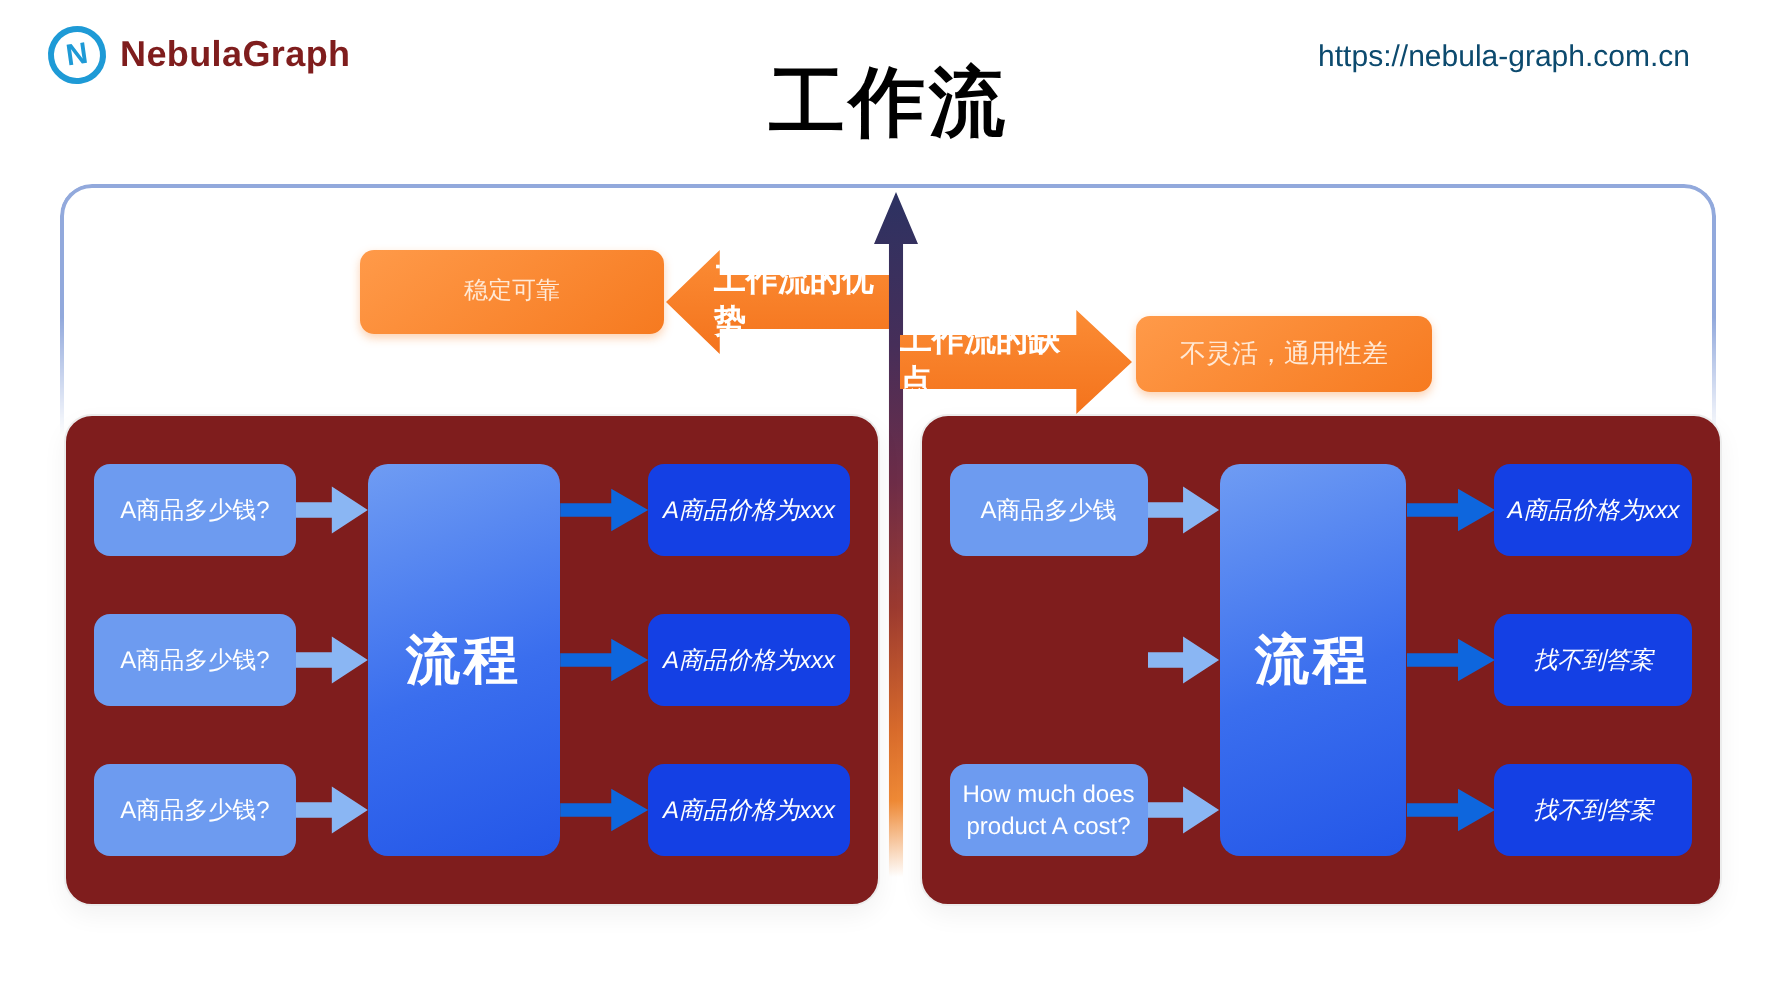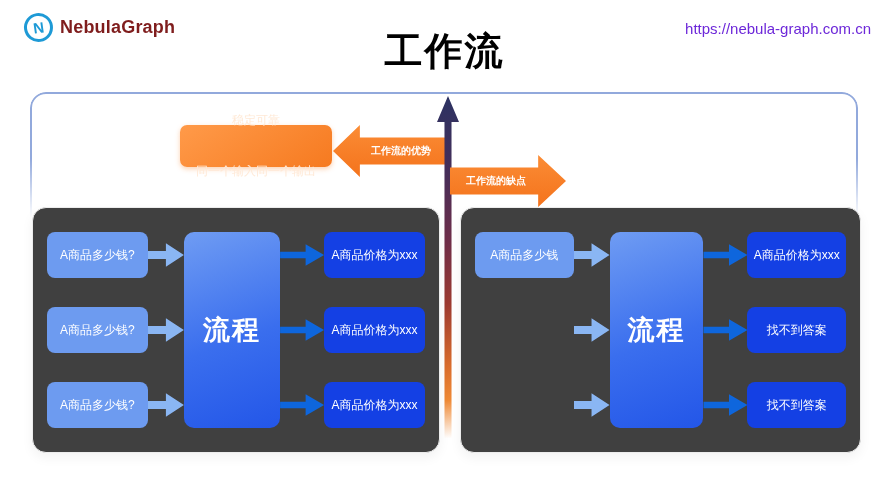--- a/index.html
+++ b/index.html
@@ -10,72 +10,72 @@
   
   .logo { position:absolute; left:24px; top:13px; display:flex; align-items:center; gap:7px; }
   .logo-icon { width:29px; height:29px; border-radius:50%; border:3px solid #1e9ad6;
                display:flex; align-items:center; justify-content:center;
                color:#1e9ad6; font-weight:bold; font-size:15px; transform:rotate(-8deg); background:#fff; }
   .logo-text { font-size:18px; font-weight:bold; letter-spacing:.2px; }
   .logo-text .blue { color:#7f1d1d; }
   .logo-text .dark { color:#7f1d1d; }
   .page-title { position:absolute; left:0; right:0; top:26px; text-align:center;
                 font-size:38px; font-weight:bold; color:#000; letter-spacing:2px; }
-  .site-url { position:absolute; right:18px; top:20px; font-size:15px; color:#6d28d9; text-decoration:none;text-align:center; }
+  .site-url { position:absolute; right:44px; top:20px; font-size:15px; color:#0c4a6e; text-decoration:none;text-align:center; }
 
   
   .outer-frame { position:absolute; left:30px; top:92px; width:828px; height:370px;
                  border:2px solid #92a9dc; border-radius:16px;
                  -webkit-mask:linear-gradient(180deg,#000 0%,#000 18%,transparent 34%);
                  mask:linear-gradient(180deg,#000 0%,#000 18%,transparent 34%); }
 
   .watermark { position:absolute; left:620px; top:90px; font-size:43px; font-weight:bold;
                color:#a9c2ae; opacity:.55; letter-spacing:3px; }
 
   
   .adv-box { position:absolute; left:180px; top:125px; width:152px; height:42px;
              background:linear-gradient(145deg,#ff9a49,#f67a20); border-radius:7px;
              color:#ffe9d6; font-size:12px; line-height:1.45; display:flex; flex-direction:column;
              align-items:center; justify-content:center; text-align:center;
              box-shadow:0 2px 5px rgba(246,122,32,.35);gap:33px; }
-  .tag-arrow { position:absolute; color:#fff; font-weight:bold; font-size:10px;
+  .tag-arrow { position:absolute; color:#fff; font-weight:bold; font-size:16px;
                background:linear-gradient(180deg,#fb8c35,#f4731c);
                display:flex; align-items:center; justify-content:center; }
   .tag-arrow.left { left:333px; top:125px; width:112px; height:52px;
         clip-path:polygon(0 50%, 24% 0, 24% 24%, 100% 24%, 100% 76%, 24% 76%, 24% 100%);
         padding-left:24px; }
   .tag-arrow.right { left:450px; top:155px; width:116px; height:52px;
         clip-path:polygon(100% 50%, 76% 0, 76% 24%, 0 24%, 0 76%, 76% 76%, 76% 100%);
         padding-right:24px; }
   .dis-box { position:absolute; left:568px; top:158px; width:148px; height:38px;
              background:linear-gradient(145deg,#ff9a49,#f67a20); border-radius:7px;
              color:#ffe9d6; font-size:13px; display:flex; align-items:center; justify-content:center;
              box-shadow:0 2px 5px rgba(246,122,32,.35); }
 
   
   .vert-arrow { position:absolute; left:437px; top:96px; width:22px; height:346px;
         clip-path:polygon(50% 0, 100% 7.5%, 66% 7.5%, 66% 100%, 34% 100%, 34% 7.5%, 0 7.5%);
         background:linear-gradient(180deg,#2c3262 0%,#462e59 22%,#6e2d48 42%,#9c3a30 60%,#d96c2c 78%,#ef8a36 88%,rgba(239,150,70,0) 99%); }
 
   
-  .panel { position:absolute; top:207px; height:246px; background:#404040;
+  .panel { position:absolute; top:207px; height:246px; background:#7f1d1d;
            border:1px solid #ececec; border-radius:14px;
            box-shadow:0 5px 12px rgba(0,0,0,.05);
            display:flex; align-items:stretch; justify-content:space-between;
            padding:24px 14px; }
   .panel.left  { left:32px;  width:408px; }
   .panel.right { left:460px; width:401px; }
 
   .col { display:flex; flex-direction:column; justify-content:space-between; }
   .col-io { width:107px; }
   .io-box { height:46px; border-radius:8px; color:#fff; font-size:12px;
             display:flex; align-items:center; justify-content:center; text-align:center;
             padding:0 5px; line-height:1.35; }
   .io-box.input  { background:#6d9bf0; }
-  .io-box.output { background:#1440e4; }
+  .io-box.output { background:#1440e4;font-style:italic; }
 
   .col-arrows .cell { height:46px; display:flex; align-items:center; justify-content:center; }
   .h-arrow { width:36px; height:28px; }
   .h-arrow.light { background:#8ab6f3;
       clip-path:polygon(0 36%, 50% 36%, 50% 8%, 100% 50%, 50% 92%, 50% 64%, 0 64%); }
   .h-arrow.dark { width:44px; background:#0e66dd;
       clip-path:polygon(0 38%, 58% 38%, 58% 12%, 100% 50%, 58% 88%, 58% 62%, 0 62%); }
 
   .center-box { width:102px; border-radius:10px;
         background:linear-gradient(160deg,#6f9cf3 0%,#3a6eee 55%,#2356e8 100%);
@@ -95,30 +95,32 @@
   </div>
 
   <div class="page-title">工作流</div>
 
   <a class="site-url" href="#">https://nebula-graph.com.cn</a>
 
   <div class="outer-frame"></div>
 
   <div class="adv-box">
     <span>稳定可靠</span>
-    <span>同一个输入同一个输出</span>
   </div>
   <div class="tag-arrow left">
     <span>工作流的优势</span>
   </div>
 
   <div class="vert-arrow"></div>
 
   <div class="tag-arrow right">
     <span>工作流的缺点</span>
+  </div>
+  <div class="dis-box">
+    <span>不灵活，通用性差</span>
   </div>
 
   <div class="panel left">
     <div class="col col-io">
       <div class="io-box input">A商品多少钱?</div>
       <div class="io-box input">A商品多少钱?</div>
       <div class="io-box input">A商品多少钱?</div>
     </div>
     <div class="col col-arrows">
       <div class="cell">
@@ -146,20 +148,21 @@
     <div class="col col-io">
       <div class="io-box output">A商品价格为xxx</div>
       <div class="io-box output">A商品价格为xxx</div>
       <div class="io-box output">A商品价格为xxx</div>
     </div>
   </div>
 
   <div class="panel right">
     <div class="col col-io">
       <div class="io-box input">A商品多少钱</div>
+      <div class="io-box input">How much does product A cost?</div>
     </div>
     <div class="col col-arrows">
       <div class="cell">
           <div class="h-arrow light"></div>
         </div>
       <div class="cell">
           <div class="h-arrow light"></div>
         </div>
       <div class="cell">
           <div class="h-arrow light"></div>

